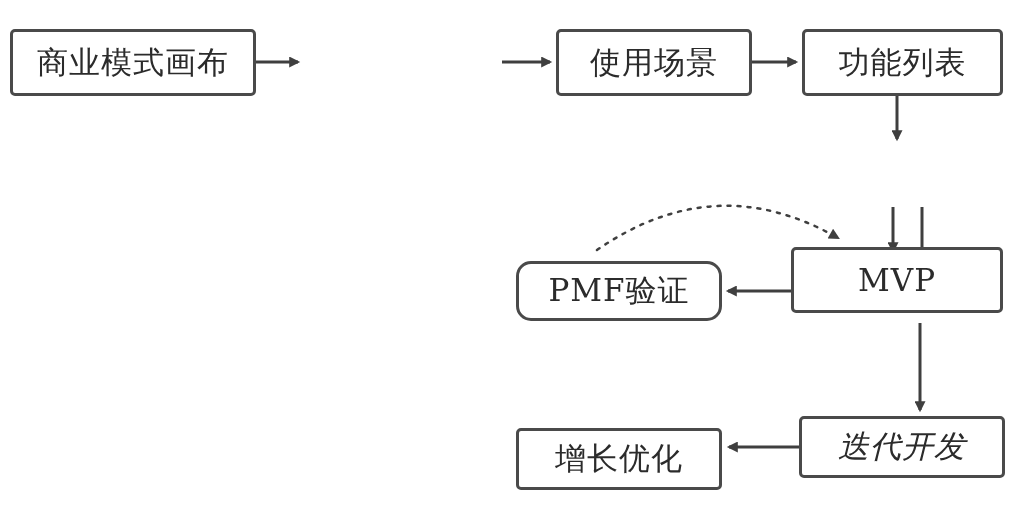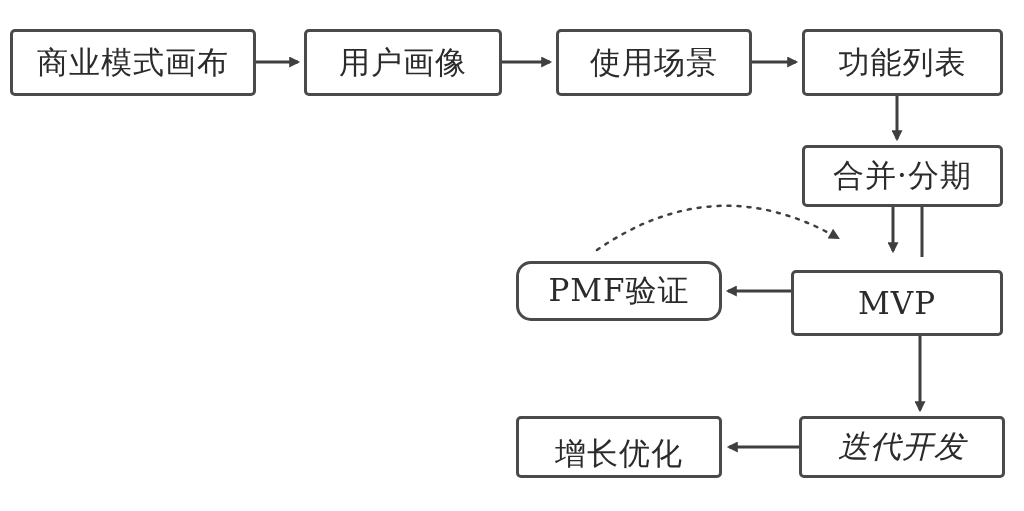--- a/index.html
+++ b/index.html
@@ -35,24 +35,24 @@
     letter-spacing: 1px;
     color: #2b2b2b;
     white-space: nowrap;
   }
   
   .n-a { left: 10px;  top: 29px;  width: 246px; height: 67px; }
   .n-b { left: 304px; top: 29px;  width: 198px; height: 67px; }
   .n-c { left: 556px; top: 29px;  width: 196px; height: 67px; }
   .n-d { left: 802px; top: 29px;  width: 201px; height: 67px; }
   .n-e { left: 802px; top: 145px; width: 201px; height: 62px; }
-  .n-f { left: 791px; top: 270px; width: 212px; height: 66px; }
+  .n-f { left: 791px; top: 247px; width: 212px; height: 66px; }
   .n-g { left: 516px; top: 261px; width: 206px; height: 60px; border-radius: 15px; }
   .n-h { left: 799px; top: 416px; width: 206px; height: 62px; font-style: italic; }
-  .n-i { left: 516px; top: 416px; width: 206px; height: 62px; align-items: flex-end; }
+  .n-i { left: 516px; top: 428px; width: 206px; height: 62px; }
 </style>
 </head>
 <body>
 
 <div class="canvas">
 
   <svg class="arrows" width="1024" height="511" viewBox="0 0 1024 511" xmlns="http://www.w3.org/2000/svg">
     <defs>
       <marker id="ah" viewBox="0 0 10 10" refX="8" refY="5" markerWidth="13" markerHeight="11" markerUnits="userSpaceOnUse" orient="auto">
         <path d="M0,0 L10,5 L0,10 Z" fill="#3f3f3f"></path>
@@ -74,35 +74,29 @@
 
     <line x1="920" y1="323" x2="920" y2="410" stroke="#3f3f3f" stroke-width="3" marker-end="url(#ah)"></line>
 
     <line x1="799" y1="447" x2="729" y2="447" stroke="#3f3f3f" stroke-width="3" marker-end="url(#ah)"></line>
   </svg>
 
   <div class="node n-a">
     <span>商业模式画布</span>
   </div>
 
-  <div class="node n-b">
-    <span>用户画像</span>
-  </div>
 
   <div class="node n-d">
     <span>功能列表</span>
   </div>
 
   <div class="node n-c">
     <span>使用场景</span>
   </div>
 
-  <div class="node n-e">
-    <span>合并·分期</span>
-  </div>
 
   <div class="node n-f">
     <span>MVP</span>
   </div>
 
   <div class="node n-g">
     <span>PMF验证</span>
   </div>
 
   <div class="node n-h">

